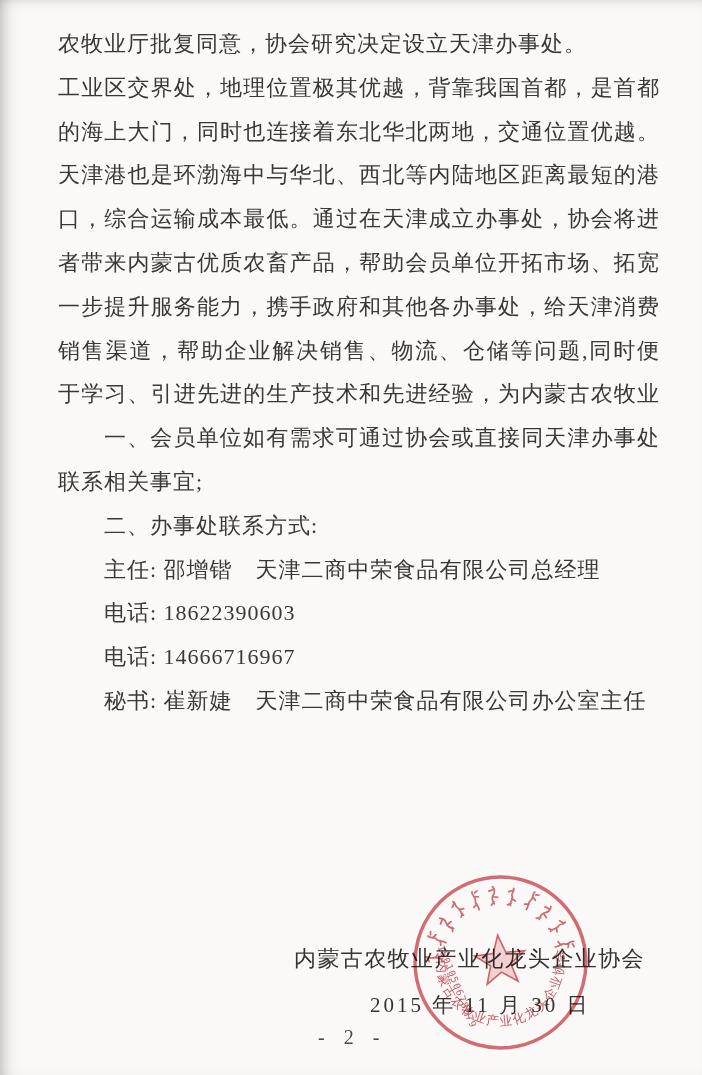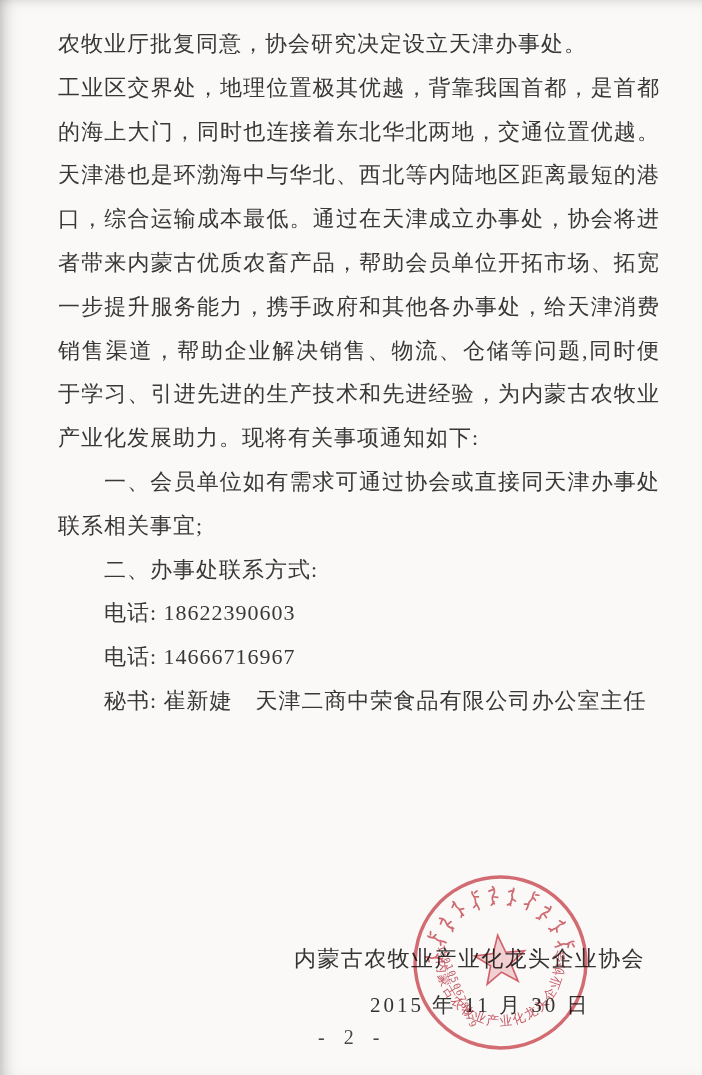--- a/index.html
+++ b/index.html
@@ -76,24 +76,24 @@
   <div class="doc-body">
       <div class="line">农牧业厅批复同意，协会研究决定设立天津办事处。</div>
       <div class="line full">工业区交界处，地理位置极其优越，背靠我国首都，是首都</div>
       <div class="line full">的海上大门，同时也连接着东北华北两地，交通位置优越。</div>
       <div class="line full">天津港也是环渤海中与华北、西北等内陆地区距离最短的港</div>
       <div class="line full">口，综合运输成本最低。通过在天津成立办事处，协会将进</div>
       <div class="line full">者带来内蒙古优质农畜产品，帮助会员单位开拓市场、拓宽</div>
       <div class="line full">一步提升服务能力，携手政府和其他各办事处，给天津消费</div>
       <div class="line full">销售渠道，帮助企业解决销售、物流、仓储等问题,同时便</div>
       <div class="line full">于学习、引进先进的生产技术和先进经验，为内蒙古农牧业</div>
-      <div class="line">产业化发展助力。现将有关事项通知如下:</div>
       <div class="line indent full">一、会员单位如有需求可通过协会或直接同天津办事处</div>
       <div class="line">联系相关事宜;</div>
       <div class="line indent">二、办事处联系方式:</div>
+      <div class="line indent">主任: 邵增锴　天津二商中荣食品有限公司总经理</div>
       <div class="line indent">电话: 18622390603</div>
       <div class="line indent">电话: 14666716967</div>
       <div class="line indent">秘书: 崔新婕　天津二商中荣食品有限公司办公室主任</div>
     </div>
 
   <div class="sig-org">内蒙古农牧业产业化龙头企业协会</div>
   <div class="sig-date">2015 年 11 月 30 日</div>
   <div class="page-num">- 2 -</div>
 
   <svg class="stamp" viewBox="0 0 176 176" xmlns="http://www.w3.org/2000/svg">

